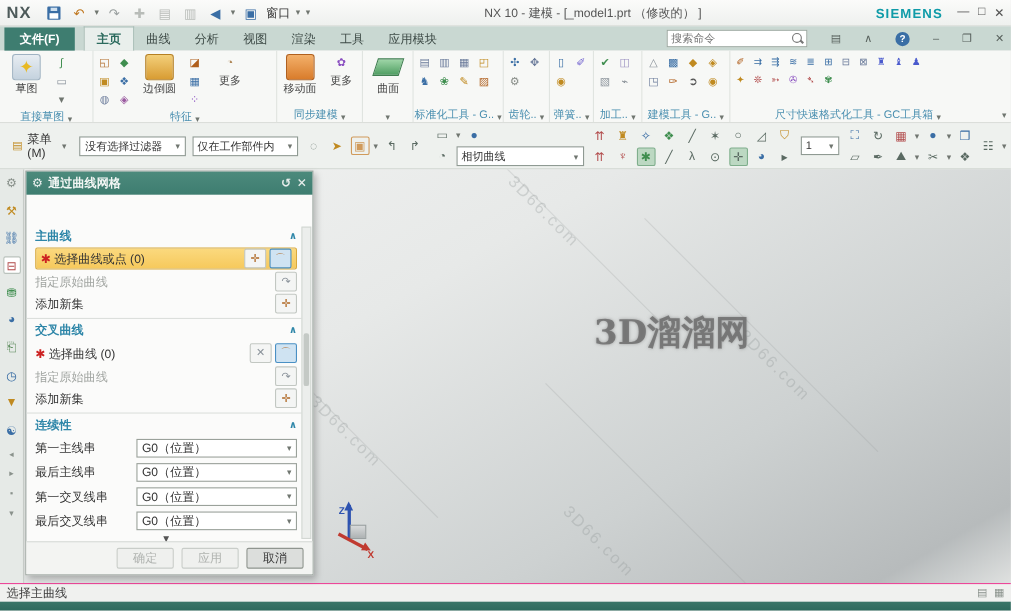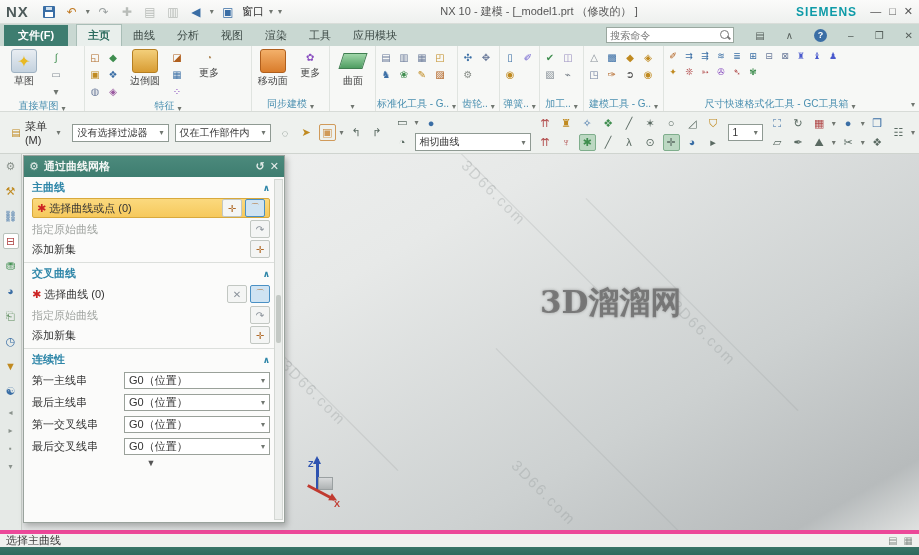--- a/index.html
+++ b/index.html
@@ -82,21 +82,21 @@
   .triad .xaxis:after { content:""; position:absolute; right:-7px; top:-3px; border:4.5px solid transparent; border-left:8px solid #c03a30; }
   .triad .cube { position:absolute; left:14px; top:18px; width:15px; height:13px; background:linear-gradient(#d8dadb,#aeb2b3); border:1px solid #9aa0a1; }
   .axis-z { position:absolute; left:4px; top:0; color:#2d52b0; font-size:9px; font-weight:bold; }
   .axis-x { position:absolute; left:30px; top:40px; color:#c03a30; font-size:9px; font-weight:bold; }
 
   
   .dialog { position:absolute; left:23px; top:1px; width:262px; height:368px; background:#fbfbfa; border:1px solid #9aa39d; box-shadow:2px 3px 6px rgba(0,0,0,.25); z-index:4; display:flex; flex-direction:column; }
   .dlg-head { height:21px; background:linear-gradient(#4c8a7c,#3e7d70); color:#f2f6f4; display:flex; align-items:center; padding:0 5px; gap:5px; font-weight:bold; }
   .dlg-head .sp { flex:1; }
   .dlg-head-ic { color:#e8eeec; font-size:11px; }
-  .dlg-body { flex:1; position:relative; padding:0 14px 0 8px; overflow:hidden; }
+  .dlg-body { flex:1; position:relative; padding:0 14px 0 8px; overflow:hidden;margin-top:27px; }
   .dlg-scroll { position:absolute; right:1px; top:2px; bottom:2px; width:9px; background:#eceeec; border:1px solid #d3d7d3; }
   .dlg-scroll .thumb { position:absolute; left:1px; top:34%; width:5px; height:48px; background:#c4c9c5; border-radius:2px; }
   .sec-head { display:flex; align-items:center; color:#2e86a8; font-weight:bold; margin:3px 0 3px 0; }
   .sec-head .sp { flex:1; }
   .caret { color:#2e86a8; font-size:9px; }
   .sel-row { display:flex; align-items:center; height:20px; margin:2px 0; }
   .sel-row .txt { flex:1; }
   .sel-row.hl { background:linear-gradient(#fbd97e,#f6c95c); border:1px solid #d8a93c; border-radius:2px; padding:0 4px; }
   .star { color:#c22; margin-right:3px; font-weight:bold; }
   .side-btn { width:20px; height:18px; border:1px solid #c2c7c2; background:#f4f5f4; display:flex; align-items:center; justify-content:center; font-size:10px; margin-left:3px; border-radius:2px; color:#b06a28; }
@@ -111,21 +111,21 @@
   .chk { width:11px; height:11px; border:1px solid #9aa19a; background:#fff; }
   .cont-row { display:flex; align-items:center; height:21px; margin:1px 0;justify-content:space-between; }
   .cont-row .lbl { width:92px; color:#333; }
   .cont-sel { flex:1; display:flex; align-items:center; justify-content:space-between; border:1px solid #9aa19a; background:#fff; height:17px; padding:0 4px; }
   .expand-arrow { text-align:center; color:#555; font-size:9px; height:11px; }
   .dlg-foot { height:30px; border-top:1px solid #d7dad7; display:flex; align-items:center; justify-content:flex-end; gap:7px; padding:0 8px; background:#f3f4f2; }
   .fbtn { width:52px; height:19px; display:flex; align-items:center; justify-content:center; border:1px solid #c9cdc9; background:#eff0ee; color:#b0b3b0; border-radius:2px; }
   .fbtn.enabled { background:#dcdedc; color:#3a3a3a; border:1px solid #8f958f; }
 
   
-  .statusbar { height:17px; background:#f0f1ef; border-top:4px solid #ec4899; display:flex; align-items:center; padding:0 6px; color:#3a3a3a; }
+  .statusbar { height:17px; background:#f0f1ef; border-top:1px solid #ec4899; display:flex; align-items:center; padding:0 6px; color:#3a3a3a; }
   .statusbar .sp { flex:1; }
   .st-ic { color:#8a928c; font-size:10px; margin-left:6px; }
   .bottomstrip { height:9px; background:linear-gradient(#3a7568,#2c685c); }
 </style>
 </head>
 <body>
 
 <div class="titlebar">
   <span class="nx-logo">NX</span>
   <span class="qat-btn">
@@ -603,20 +603,25 @@
       <div class="cont-row">
         <span class="lbl">最后交叉线串</span>
         <span class="cont-sel">
           <span>G0（位置）</span>
             <span class="drop">▾</span>
         </span>
       </div>
       <div class="expand-arrow">▼</div>
     </div>
 
+    <div class="dlg-foot">
+      <span class="fbtn">确定</span>
+      <span class="fbtn">应用</span>
+      <span class="fbtn enabled">取消</span>
+    </div>
   </div>
 </div>
 
 <div class="statusbar">
   <span>选择主曲线</span>
   <span class="sp"></span>
   <span class="st-ic">▤</span>
   <span class="st-ic">▦</span>
 </div>
 <div class="bottomstrip"></div>

